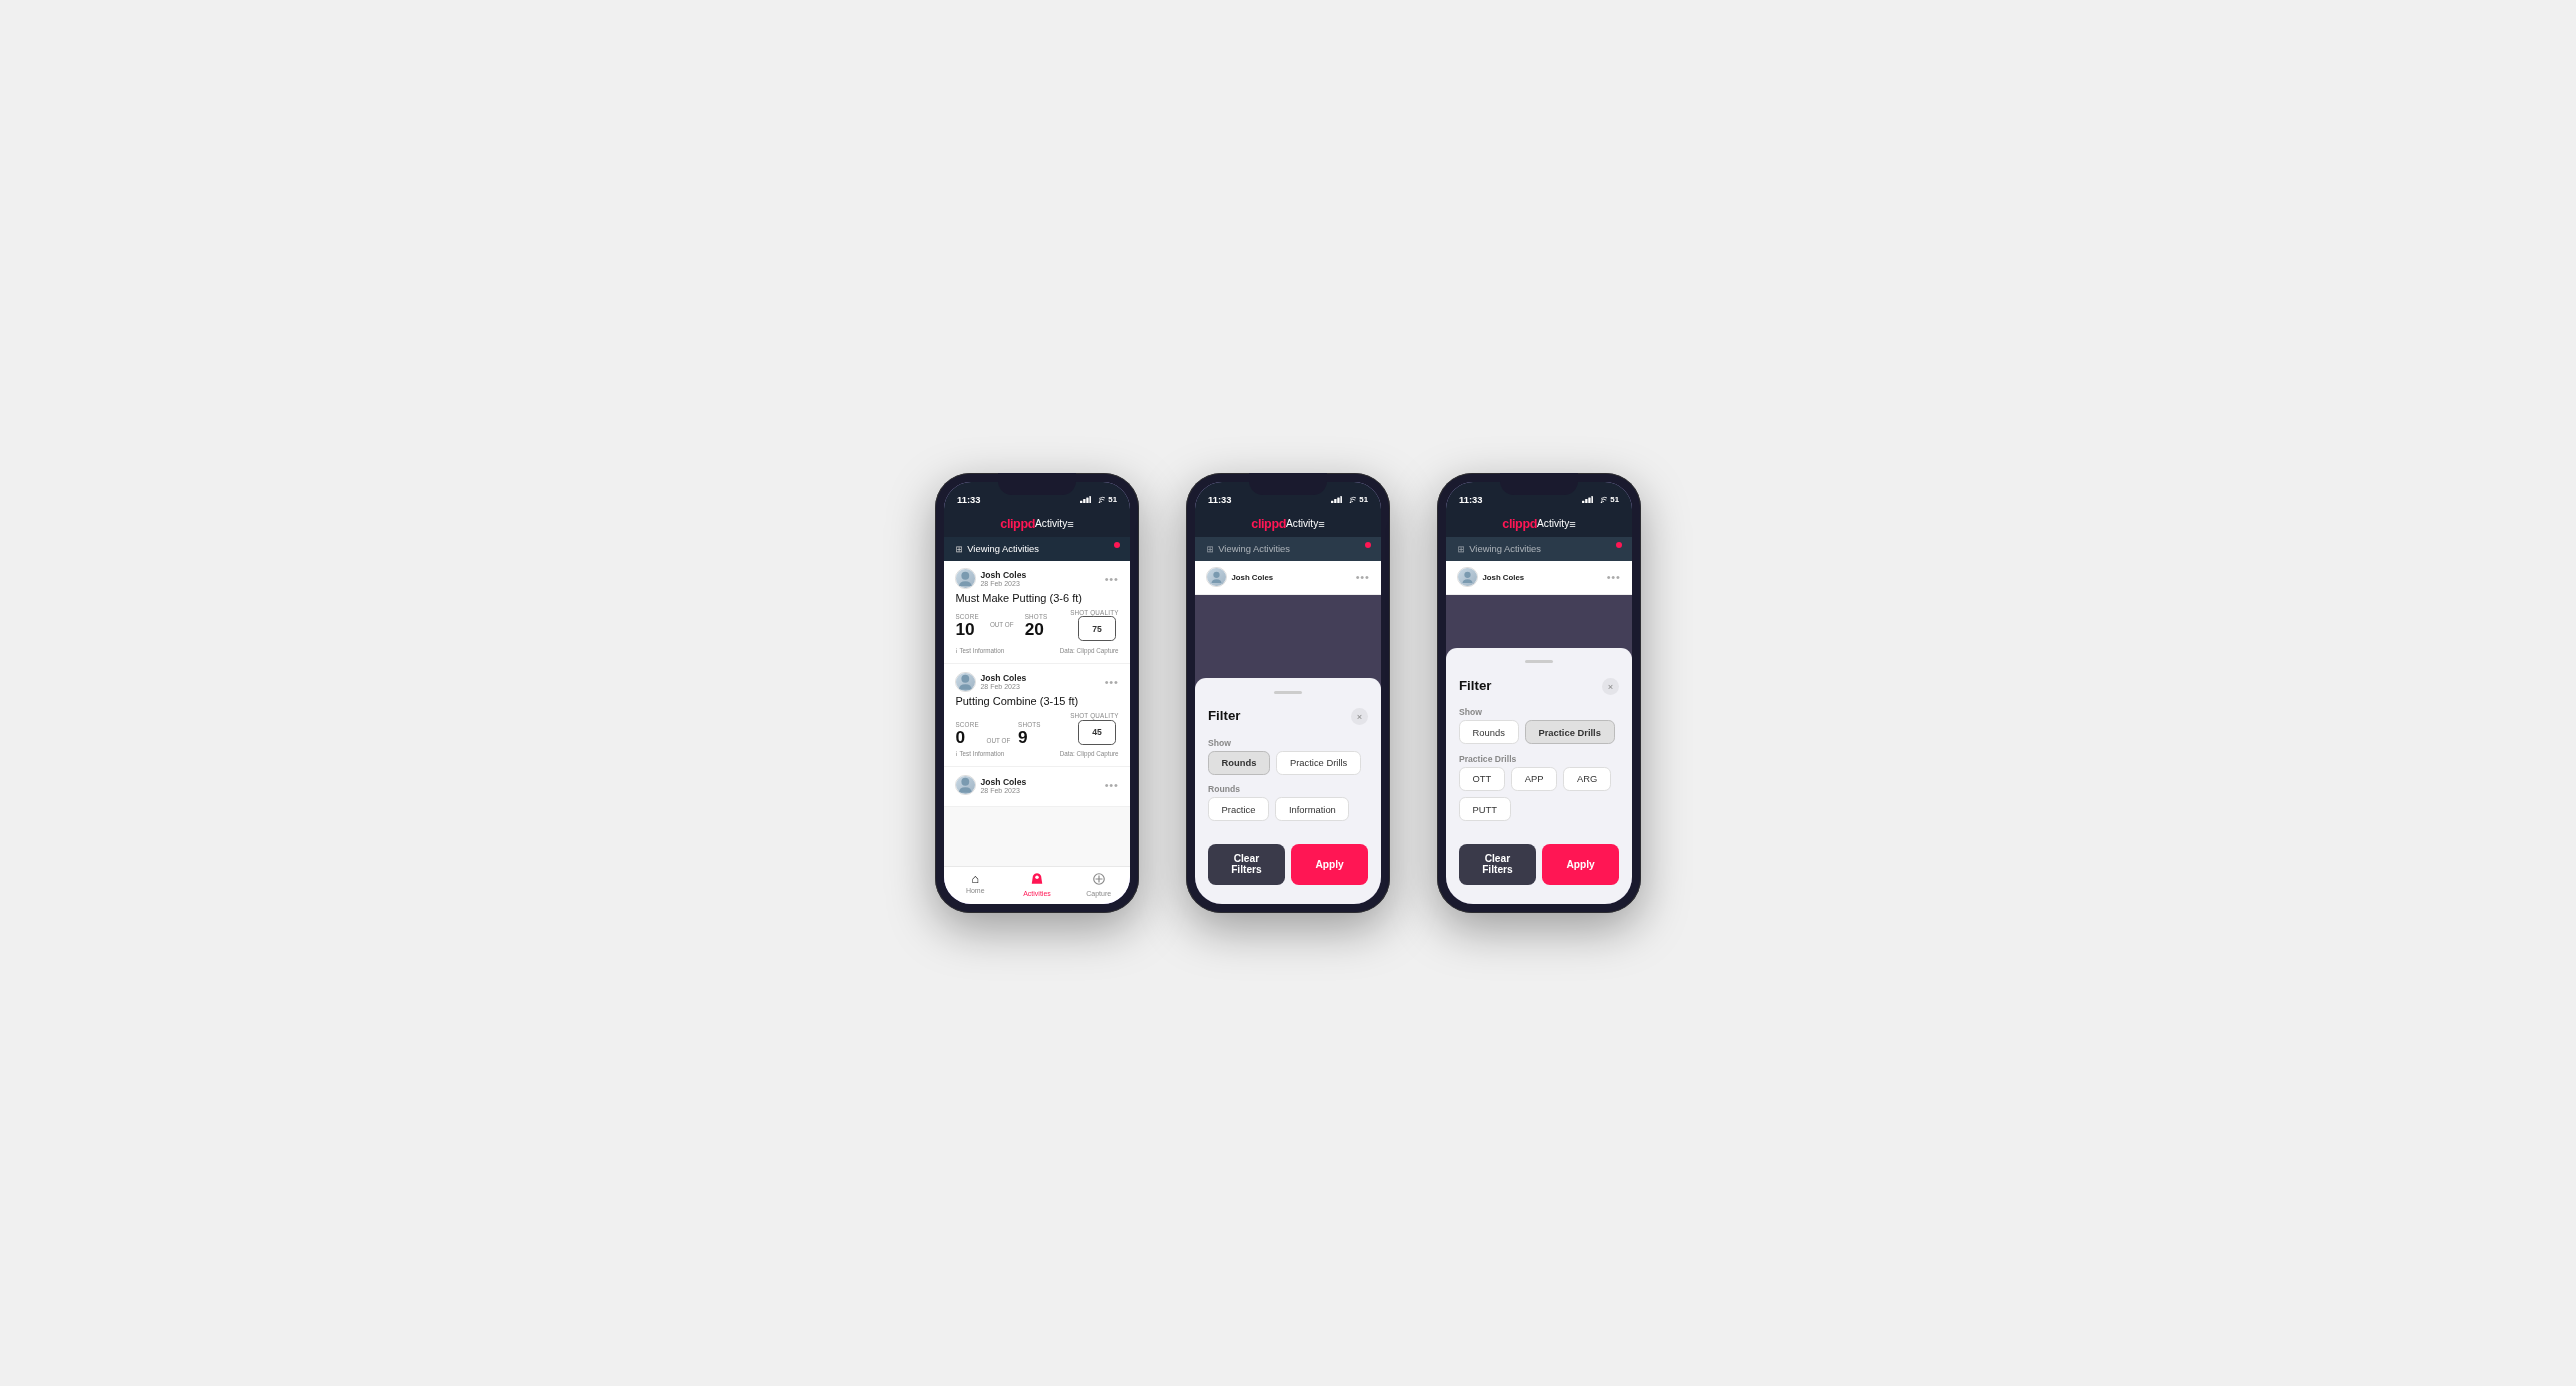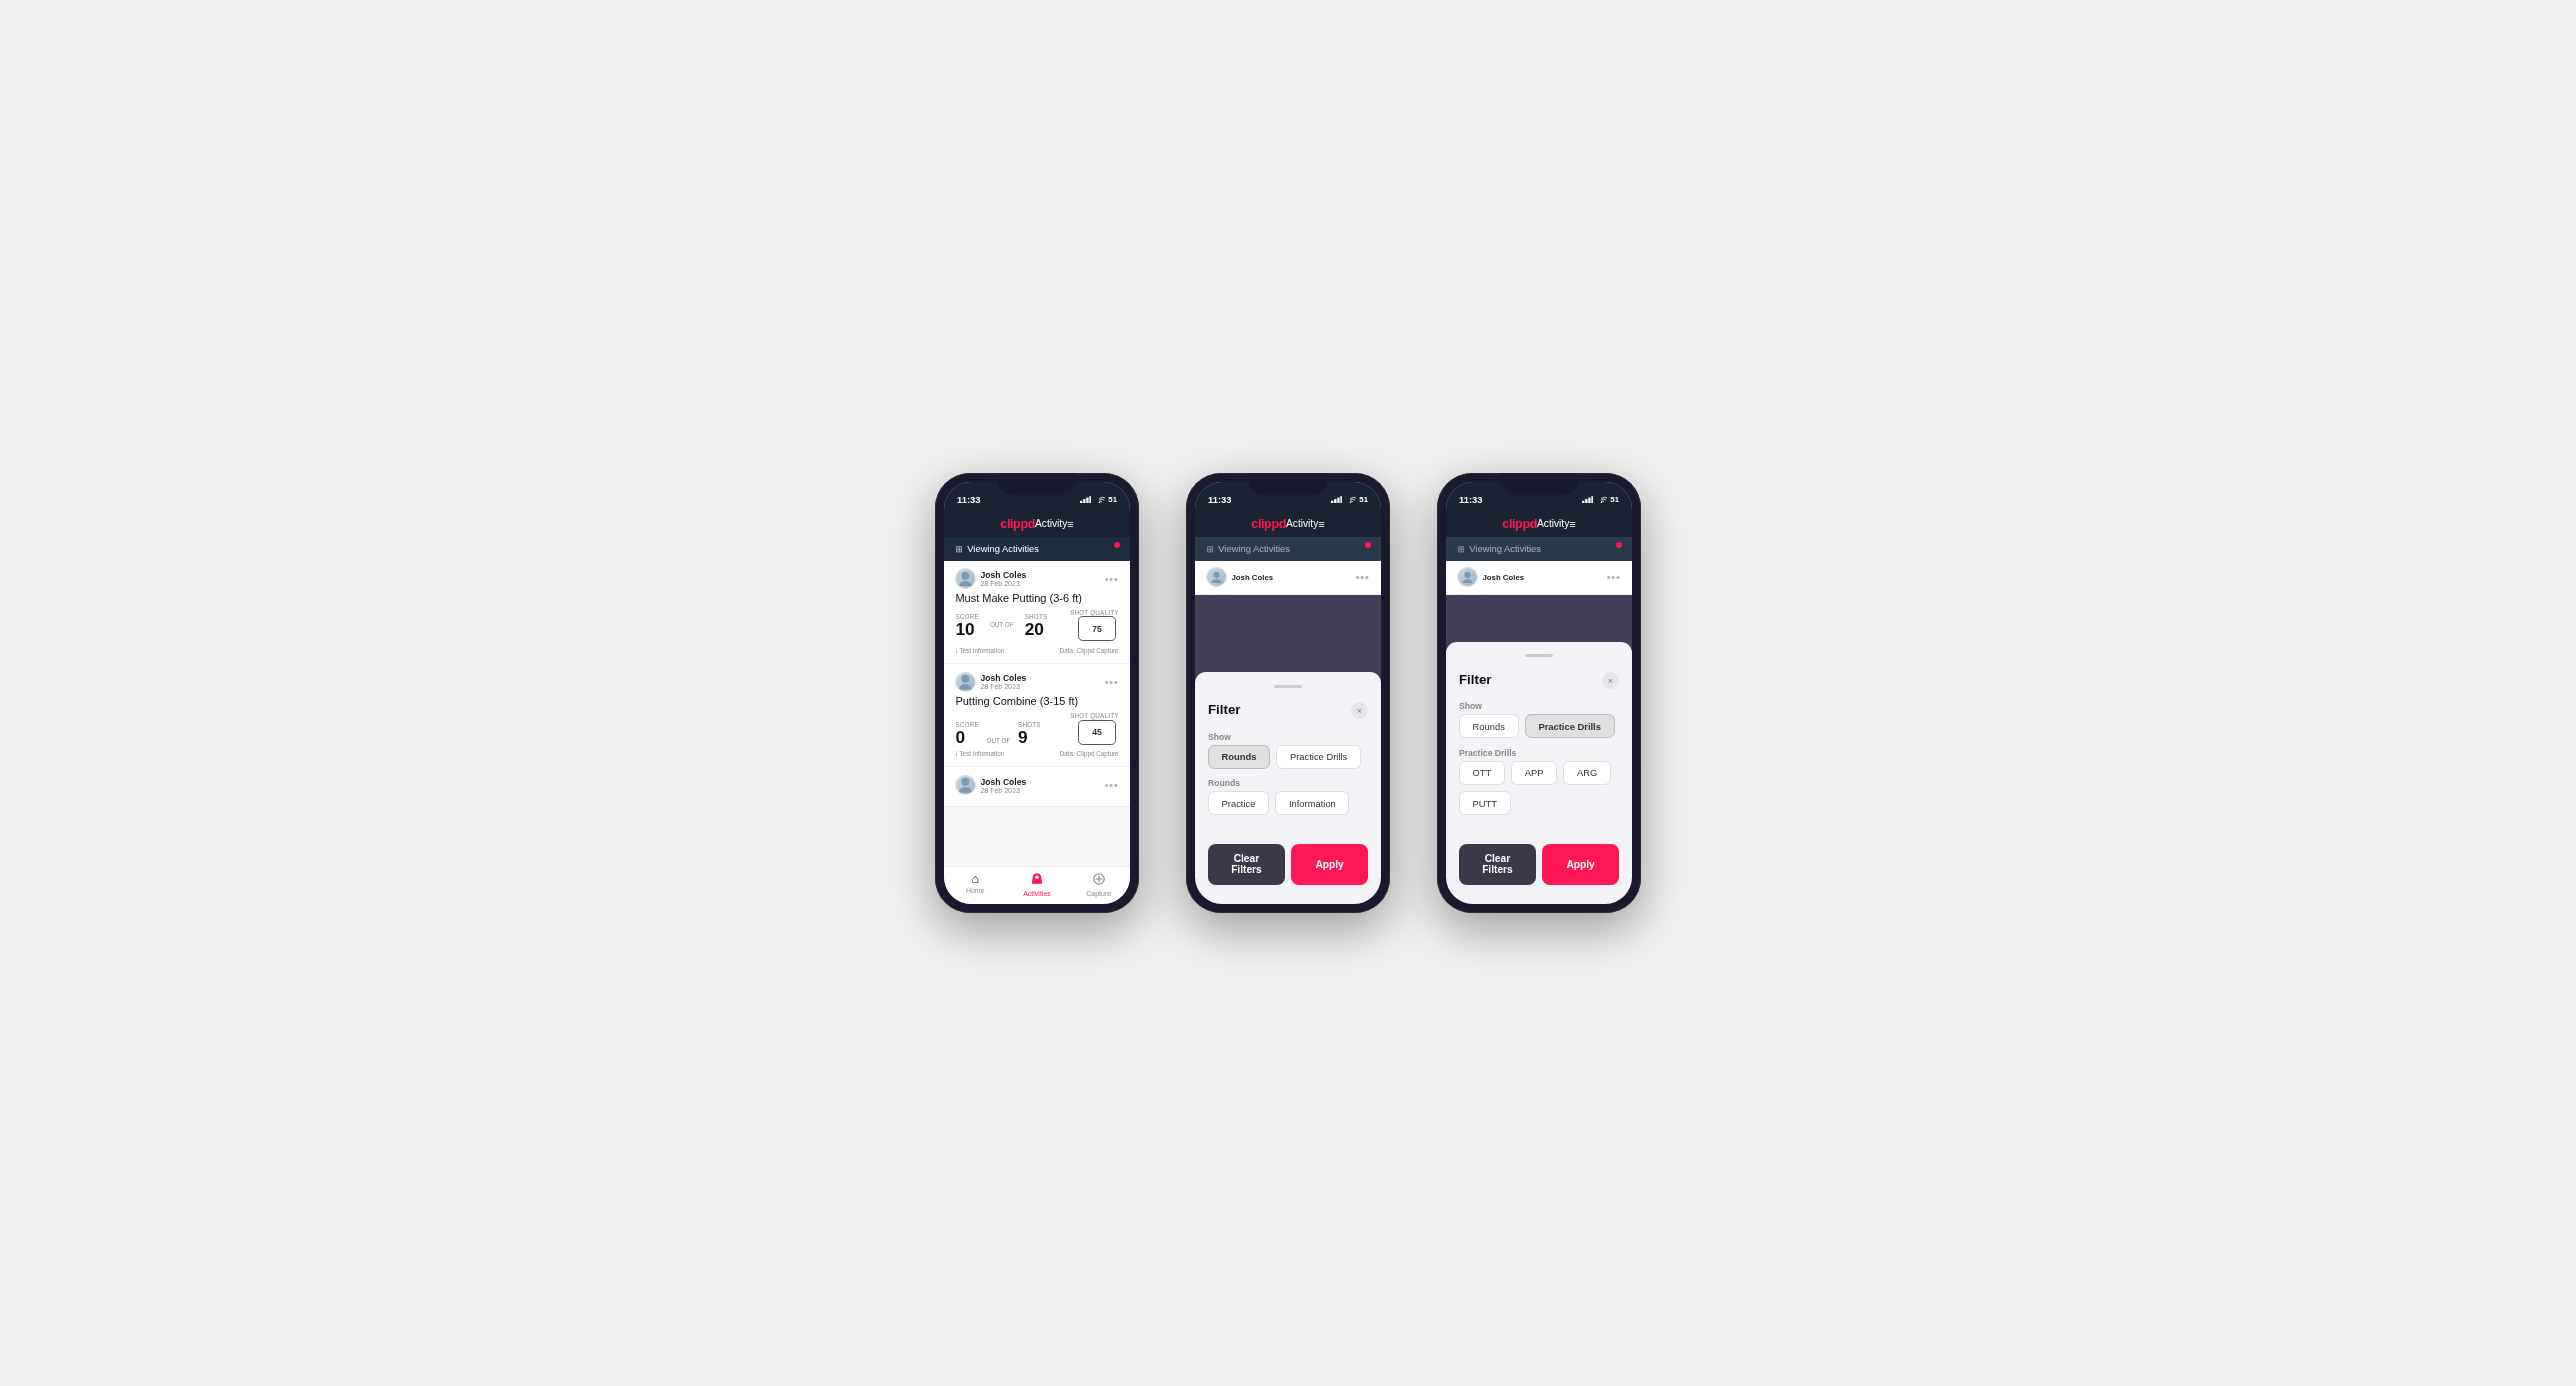--- a/index.html
+++ b/index.html
@@ -265,21 +265,21 @@
     }
     .filter-btn.active {
       background: #e0e0e0;
       border-color: #bbb;
       font-weight: 600;
     }
 
     .sheet-footer {
       display: flex;
       gap: 6.3px;
-      margin-top: 10px;
+      margin-top: 4px;
       padding-bottom: 6.3px;
     }
     .btn-clear {
       flex: 1;
       padding: 9.4px;
       background: #3a3a4a;
       border: none;
       border-radius: 7.8px;
       color: #fff;
       font-size: 10.2px;

